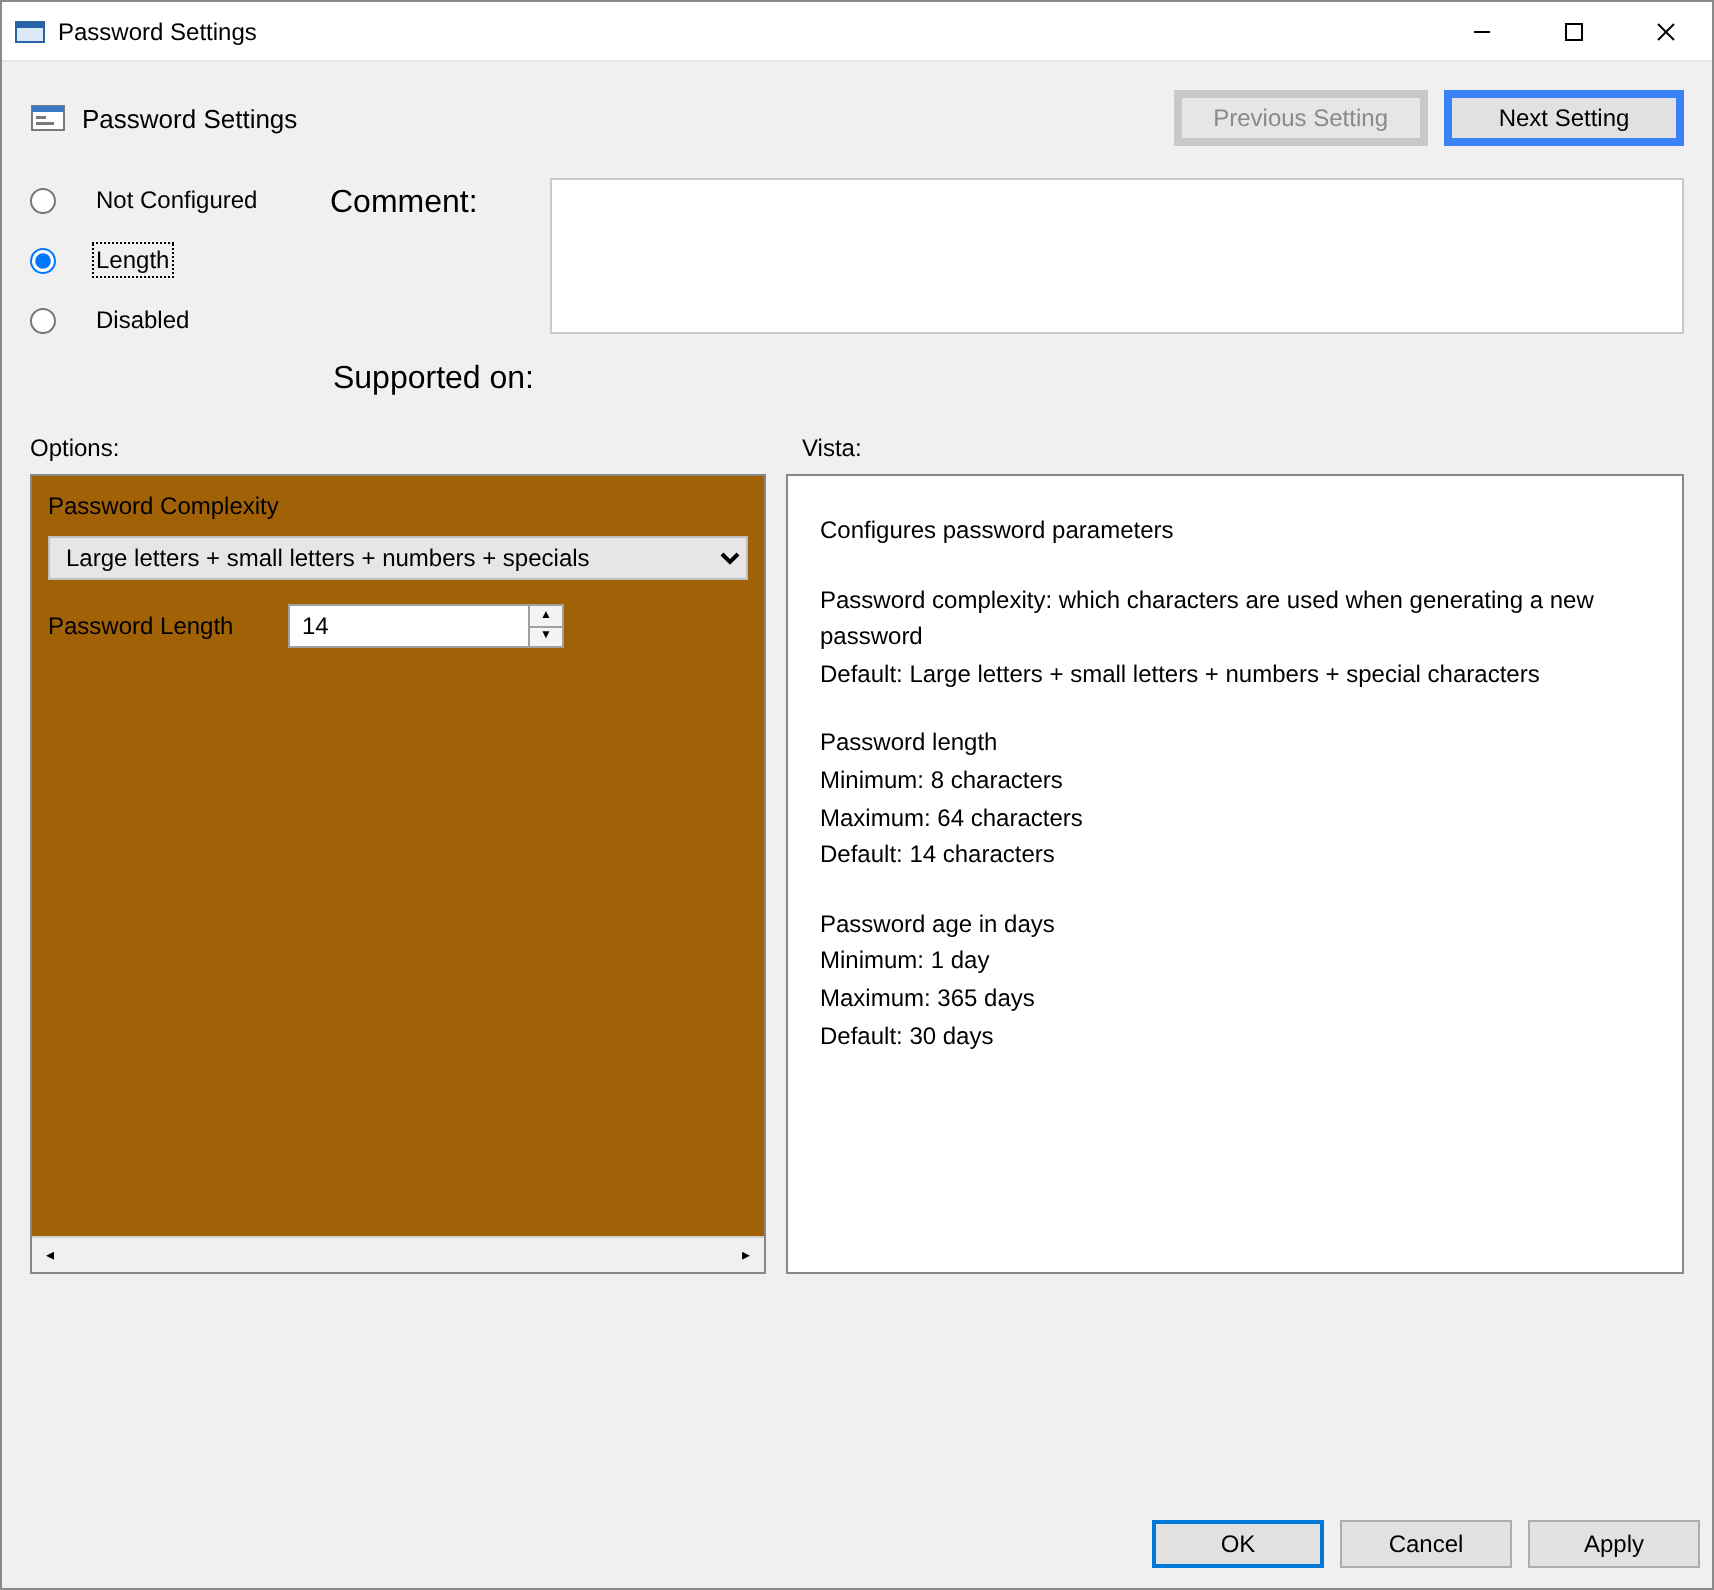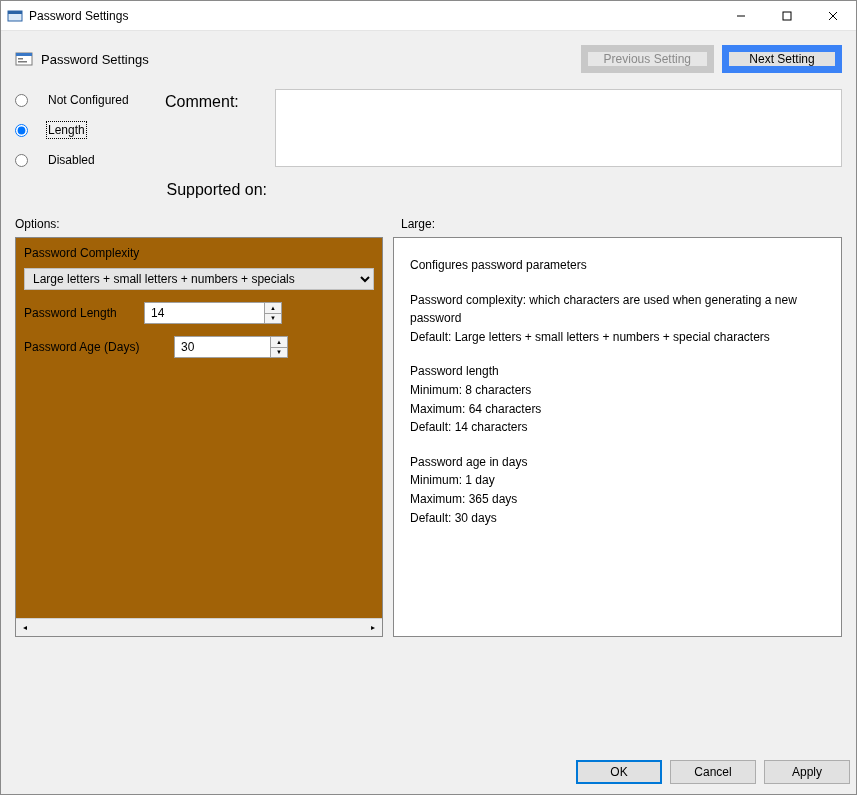--- a/index.html
+++ b/index.html
@@ -62,21 +62,21 @@
     margin-right: 8px;
   }
   .policy-header .policy-title {
     font-size: 13px;
     flex:1;
   }
   .nav-btn {
     height: 28px;
     padding: 0 16px;
     background: #e1e1e1;
-    border: 7px solid #3b82f6;
+    border: 4px solid #3b82f6;
     font-family: inherit;
     font-size: 12px;
     margin-left: 8px;
     min-width: 120px;
   }
   .nav-btn[disabled] {
     color: #8a8a8a;
     background: #e6e6e6;
     border-color:#c8c8c8;
   }
@@ -349,50 +349,40 @@
         <textarea class="meta-textarea" style=""></textarea>
       </div>
       <div class="meta-row">
         <div class="meta-label supported-label">Supported on:</div>
       </div>
     </div>
   </div>
 
   <div class="section-labels">
     <div class="lbl-left">Options:</div>
-    <div class="lbl-right">Large:</div>
+    <div class="lbl-right">Vista:</div>
   </div>
 
   <div class="panes">
     <div class="options-pane">
       <div class="options-content">
         <div class="opt-heading">Password Complexity</div>
         <select class="opt-select">
           <option>Large letters + small letters + numbers + specials</option>
         </select>
         <div class="opt-row">
           <label style="width:108px;">Password Length</label>
           <div class="stepper">
             <input type="text" value="14" style="">
             <div class="spin">
               <div>▲</div>
               <div>▼</div>
             </div>
           </div>
         </div>
-        <div class="opt-row">
-          <label style="width:138px;">Password Age (Days)</label>
-          <div class="stepper">
-            <input type="text" style="width: 96px;" value="30">
-            <div class="spin">
-              <div>▲</div>
-              <div>▼</div>
-            </div>
-          </div>
-        </div>
       </div>
       <div class="options-scroll">
         <div class="arrow">◂</div>
         <div class="track"></div>
         <div class="arrow">▸</div>
       </div>
     </div>
 
     <div class="help-pane">
       <div class="hblock">Configures password parameters</div>

